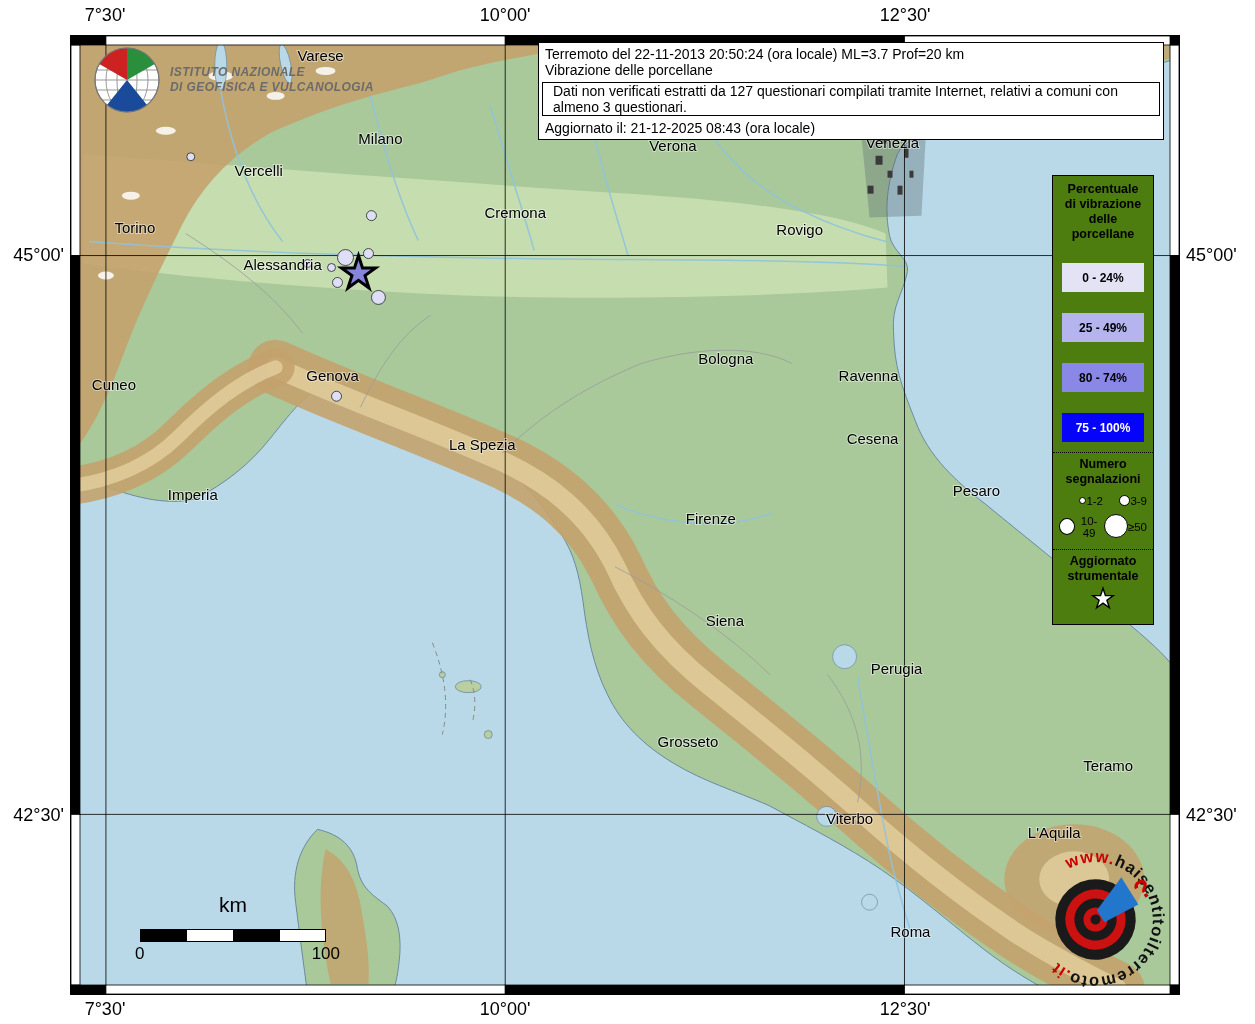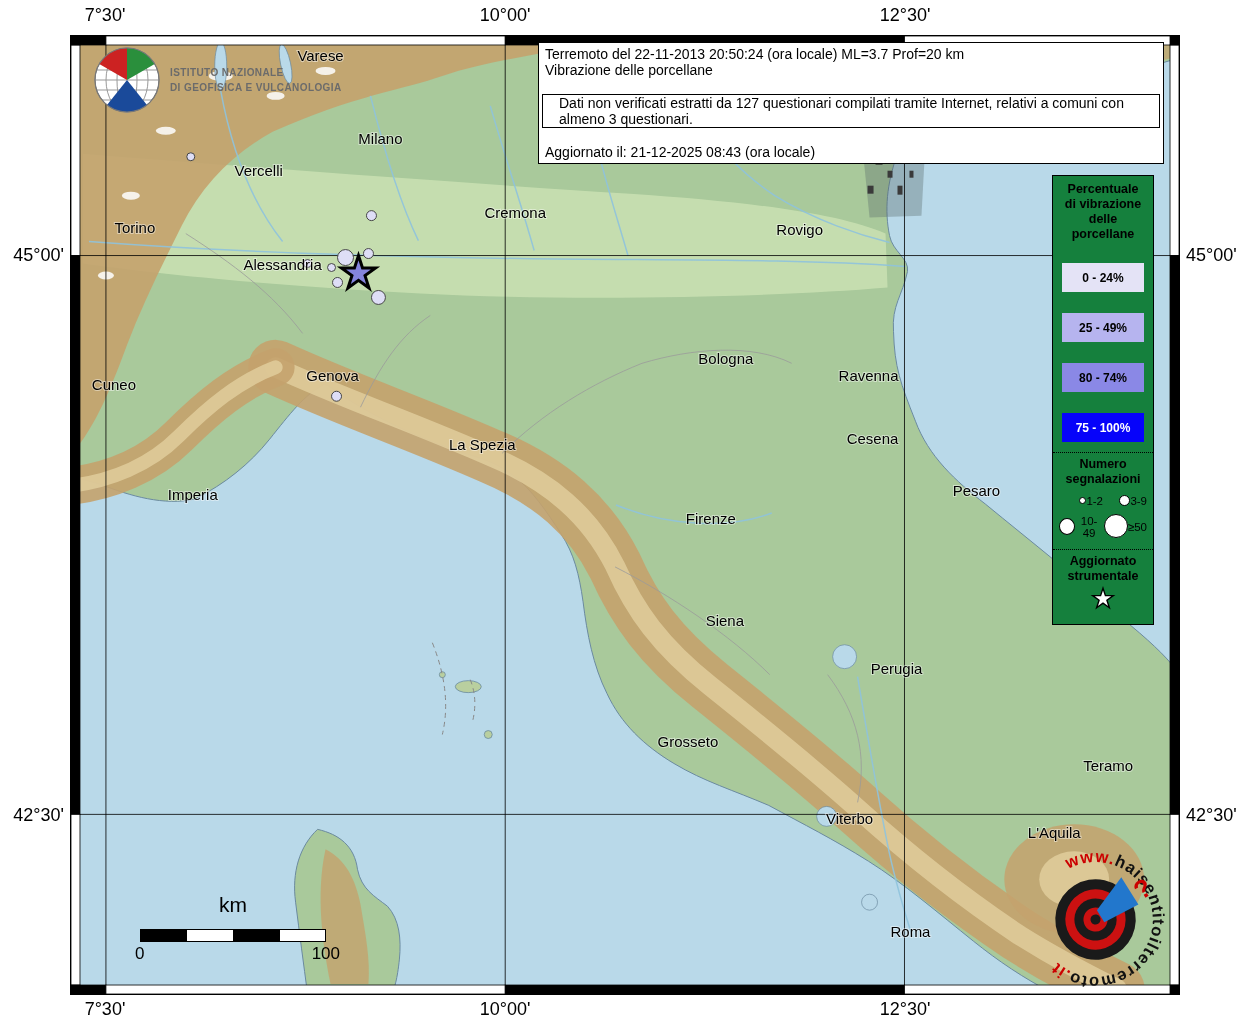--- a/index.html
+++ b/index.html
@@ -10,26 +10,26 @@
   .coord.top { top:5px; transform:translateX(-50%); }
   .coord.bottom { top:999px; transform:translateX(-50%); }
   .coord.left { left:2px; width:62px; text-align:right; transform:translateY(-50%); }
   .coord.right { left:1186px; transform:translateY(-50%); }
 
   .map-area { position:absolute; left:70px; top:35px; width:1110px; height:960px; border:1px solid #000; background:#0f766e; }
   .map-area svg { display:block; width:100%; height:100%; }
 
   .info-box { position:absolute; left:538px; top:42px; width:626px; background:#fff; border:1px solid #000;
               font-size:14px; line-height:16px; padding:3px 6px; z-index:6; color:#000; }
-  .info-box .boxed { border:1px solid #000; margin:16px -3px; padding:0 16px; }
+  .info-box .boxed { border:1px solid #000; margin:4px -3px; padding:0 10px; }
 
   .ingv { position:absolute; left:92px; top:45px; z-index:6; display:flex; align-items:center; gap:8px; }
-  .ingv-text { font-size:10px; font-weight:bold; color:#6b6b6b; letter-spacing:.4px; line-height:15px; }
-
-  .legend { position:absolute; left:1052px; top:175px; width:102px; background:#15803d; border:1px solid #000;
+  .ingv-text { font-size:12px; font-weight:bold; color:#6b6b6b; letter-spacing:.4px; line-height:15px;font-style:italic; }
+
+  .legend { position:absolute; left:1052px; top:175px; width:102px; background:#4d7c0f; border:1px solid #000;
             z-index:6; text-align:center; padding:6px 0 8px; color:#000; }
   .legend-title div { font-weight:bold; font-size:12.5px; line-height:15px; }
   .swatch { width:82px; height:29px; margin:21px auto 0; font-size:12px; font-weight:bold;
             display:flex; align-items:center; justify-content:center; }
   .divider { border-top:1px dotted #000; margin:10px 0 4px; }
   .sig-grid { display:flex; flex-wrap:wrap; justify-content:center; padding:0 2px; }
   .sig-item { width:44px; display:flex; flex-direction:row; align-items:center; justify-content:flex-end; margin-top:6px; }
   .sig-circle { border-radius:50%; border:1.4px solid #000; background:#fff; display:block; }
   .sig-label { font-size:11.5px; margin-top:2px; }
   .legend-star { margin-top:2px; }

